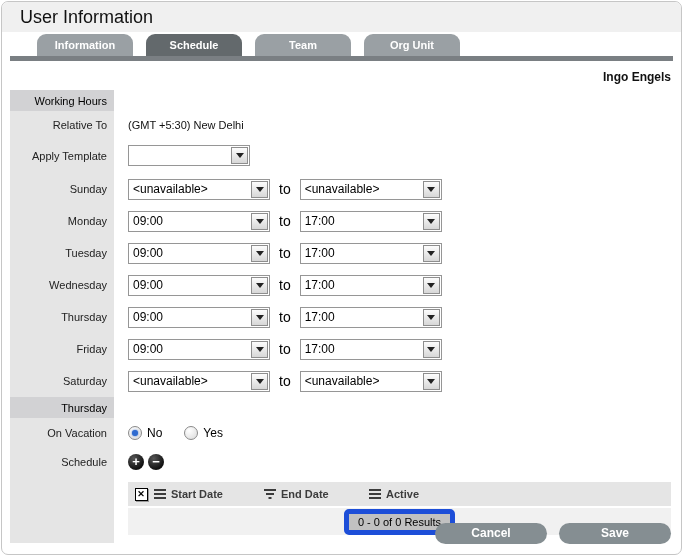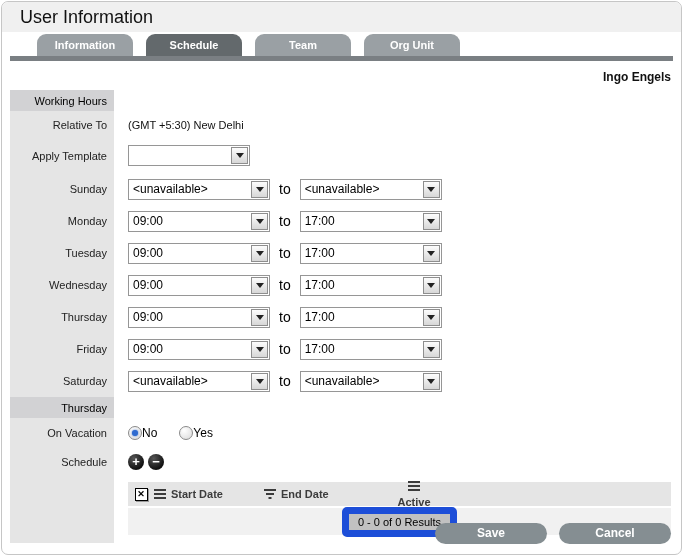--- a/index.html
+++ b/index.html
@@ -54,21 +54,21 @@
     width: 17px; height: 17px; margin: 1px; border: 1px solid #8e8e8e;
     background: linear-gradient(#fdfdfd, #d7d7d7); display: flex; align-items: center; justify-content: center;
   }
   .combo .btn .arr { width: 0; height: 0; border-left: 4px solid transparent; border-right: 4px solid transparent; border-top: 5px solid #222; }
   .combo.w-day { width: 142px; }
   .combo.w-template { width: 122px; }
   .to-label { font-size: 14px; color: #000; margin: 0 9px; }
 
   
   .radio-group { display: flex; align-items: center; gap: 22px; }
-  .radio-opt { display: flex; align-items: center; cursor: pointer; }
+  .radio-opt { display: flex; align-items: center; gap: 5px; cursor: pointer; }
   .radio {
     width: 14px; height: 14px; border-radius: 50%;
     border: 1px solid #8a8a8a; background: radial-gradient(circle at 35% 30%, #ffffff, #d9d9d9);
     display: flex; align-items: center; justify-content: center;
   }
   .radio.selected::after { content: ""; width: 6px; height: 6px; border-radius: 50%; background: #2f6bd0; box-shadow: 0 0 2px #2f6bd0; }
   .radio-label { font-size: 12px; color: #000; }
 
   
   .round-btn {
@@ -82,32 +82,32 @@
   .htable { width: 543px; }
   .thead {
     height: 24px; background: #e5e5e5; display: flex; align-items: center;
     font-size: 11px; font-weight: bold; color: #3c3c3c;
   }
   .thead .c-icon { width: 26px; display: flex; justify-content: center; }
   .thead .c-purpose { flex: 1; }
   .thead .col { display: flex; align-items: center; gap: 5px; }
   .thead .c-start { width: 110px; }
   .thead .c-end { width: 105px; }
-  .thead .c-active { width: 90px; flex-direction: column; }
+  .thead .c-active { width: 90px; }
   .selall {
     width: 13px; height: 13px; border: 1px solid #000; background: #fff;
     font-size: 9px; line-height: 11px; text-align: center; color: #000;
     box-shadow: 1px 1px 0 #9a9a9a;
   }
   .results-band {
     height: 27px; background: #f1f1f1; margin-top: 2px;
     display: flex; align-items: center; justify-content: center;
   }
   .results-badge {
-    background: #c1c1c1; border: 7px solid #1d4ed8; border-radius: 5px;
+    background: #c1c1c1; border: 5px solid #1d4ed8; border-radius: 5px;
     font-size: 11px; color: #000; padding: 2px 9px;
   }
 
   
   .footer { position: absolute; right: 10px; bottom: 10px; display: flex; gap: 12px; }
   .pill-btn {
     width: 112px; height: 21px; border: none; border-radius: 11px; background: #858e92;
     color: #fff; font-size: 12px; font-weight: bold; font-family: "Liberation Sans", sans-serif;
     cursor: pointer; line-height: 21px; text-align: center;
   }
@@ -361,17 +361,17 @@
           <div class="results-band">
             <span class="results-badge">0 - 0 of 0 Results</span>
           </div>
         </div>
       </div>
     </div>
 
   </div>
 
   <div class="footer">
+    <button class="pill-btn">Cancel</button>
     <button class="pill-btn">Save</button>
-    <button class="pill-btn">Cancel</button>
   </div>
 
 </div>
 
 </body></html>

